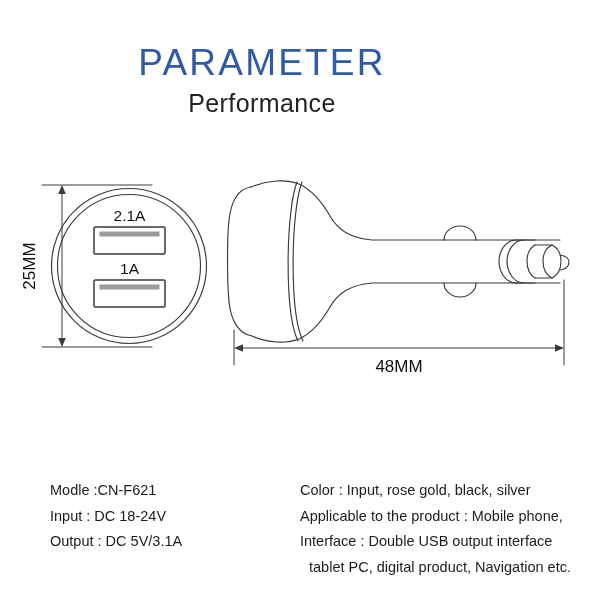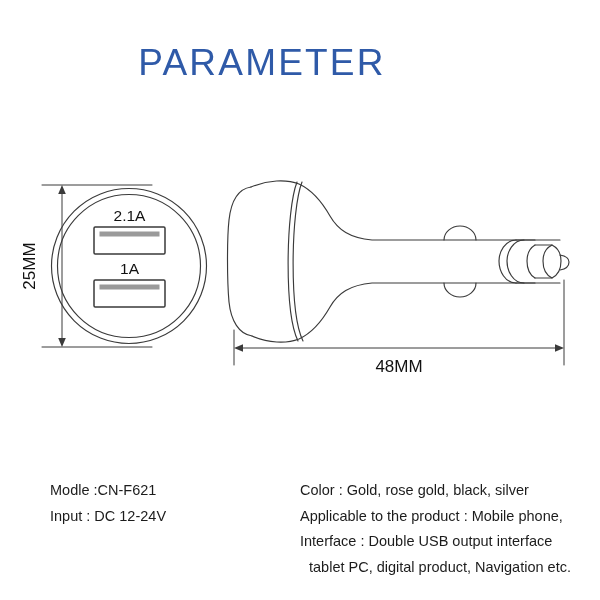--- a/index.html
+++ b/index.html
@@ -94,20 +94,21 @@
   }
   .spec-line.indent { padding-left: 9px; }
 </style>
 </head>
 <body>
 
 <div class="page">
 
   <div class="header">
     <div class="title-main" id="title-main" style="color: rgb(47, 90, 168);">PARAMETER</div>
+    <div class="title-sub">Performance</div>
   </div>
 
   <div class="drawing">
     <svg width="600" height="250" viewBox="0 0 600 250" xmlns="http://www.w3.org/2000/svg">
       <g fill="none" stroke="#3a3a3a" stroke-width="1.15" stroke-linecap="round" stroke-linejoin="round">
 
         <g stroke-width="1">
           <line x1="42" y1="25" x2="152" y2="25"></line>
           <line x1="42" y1="187" x2="152" y2="187"></line>
           <line x1="62" y1="30" x2="62" y2="182"></line>
@@ -184,25 +185,26 @@
       <text class="dim-text" x="35" y="106" transform="rotate(-90 35 106)">25MM</text>
 
       <text class="dim-text" x="399" y="212">48MM</text>
     </svg>
   </div>
 
   <div class="specs">
 
     <div class="spec-col left">
       <div class="spec-line">Modle :CN-F621</div>
-      <div class="spec-line">Input : DC 12-24V</div>
+      <div class="spec-line">Input : DC 18-24V</div>
+      <div class="spec-line">Output : DC 5V/3.1A</div>
     </div>
 
     <div class="spec-col right">
-      <div class="spec-line">Color : Gold, rose gold, black, silver</div>
+      <div class="spec-line">Color : Input, rose gold, black, silver</div>
       <div class="spec-line">Applicable to the product : Mobile phone,</div>
       <div class="spec-line">Interface : Double USB output interface</div>
       <div class="spec-line indent">tablet PC, digital product, Navigation etc.</div>
     </div>
 
   </div>
 
 </div>
 
 </body></html>

